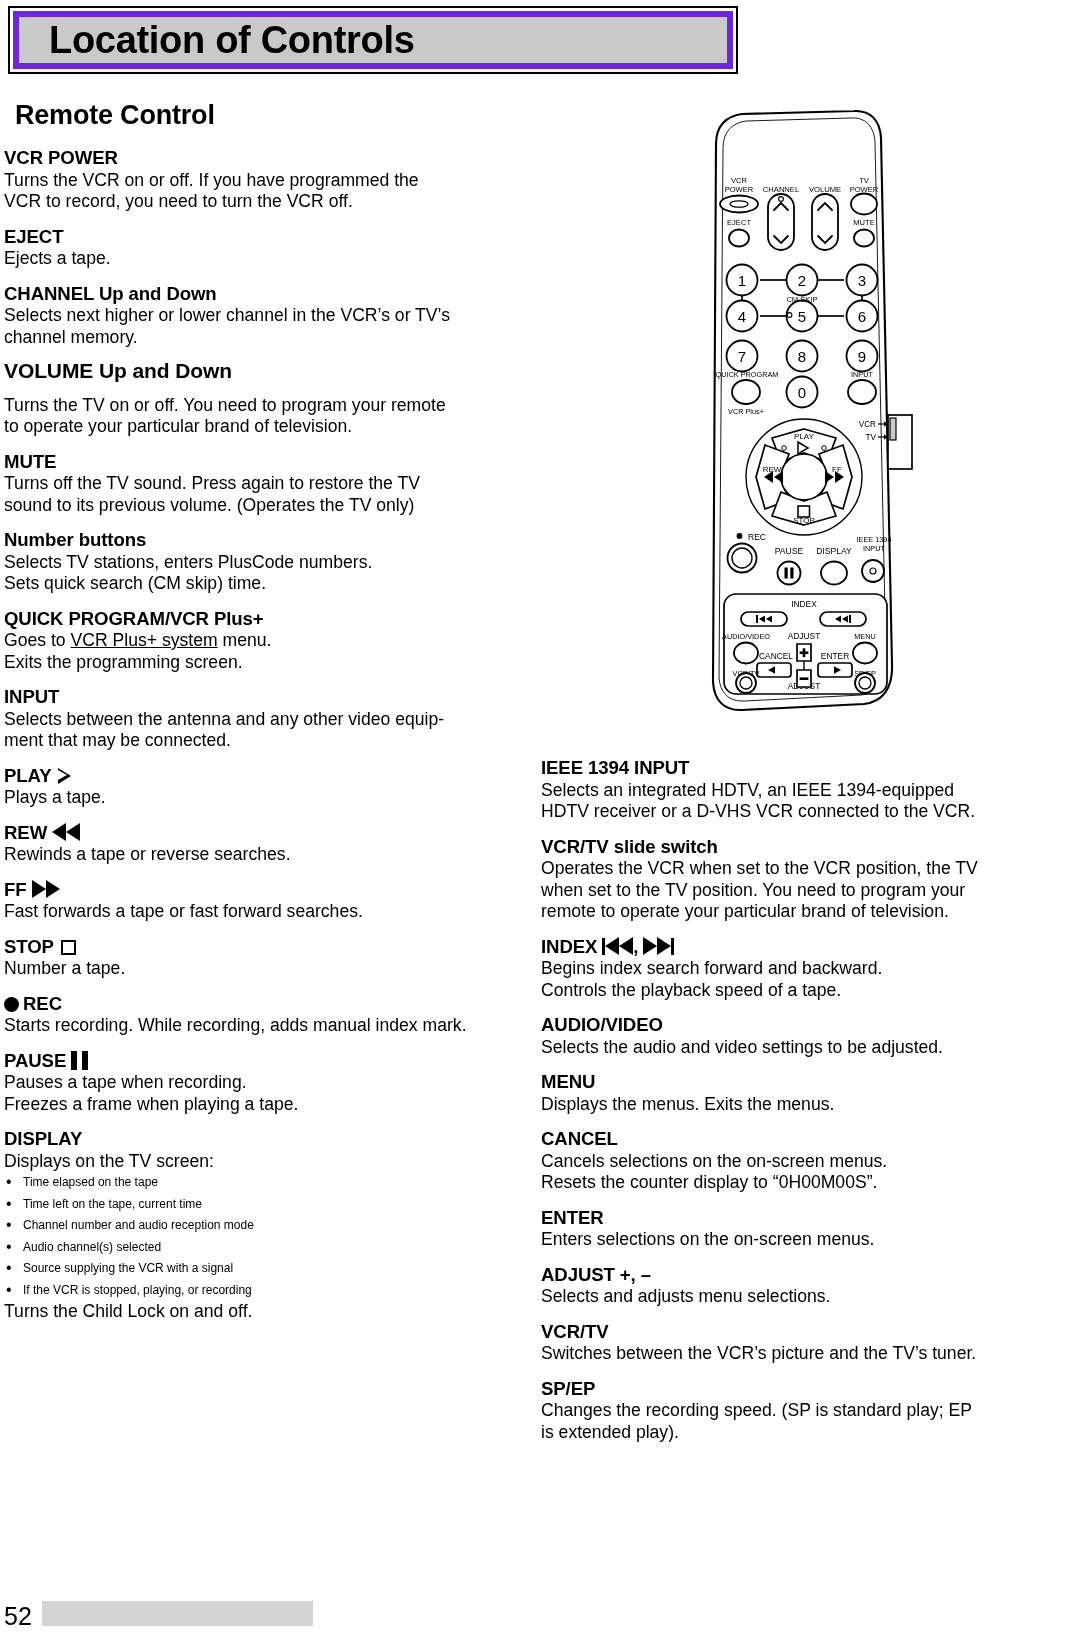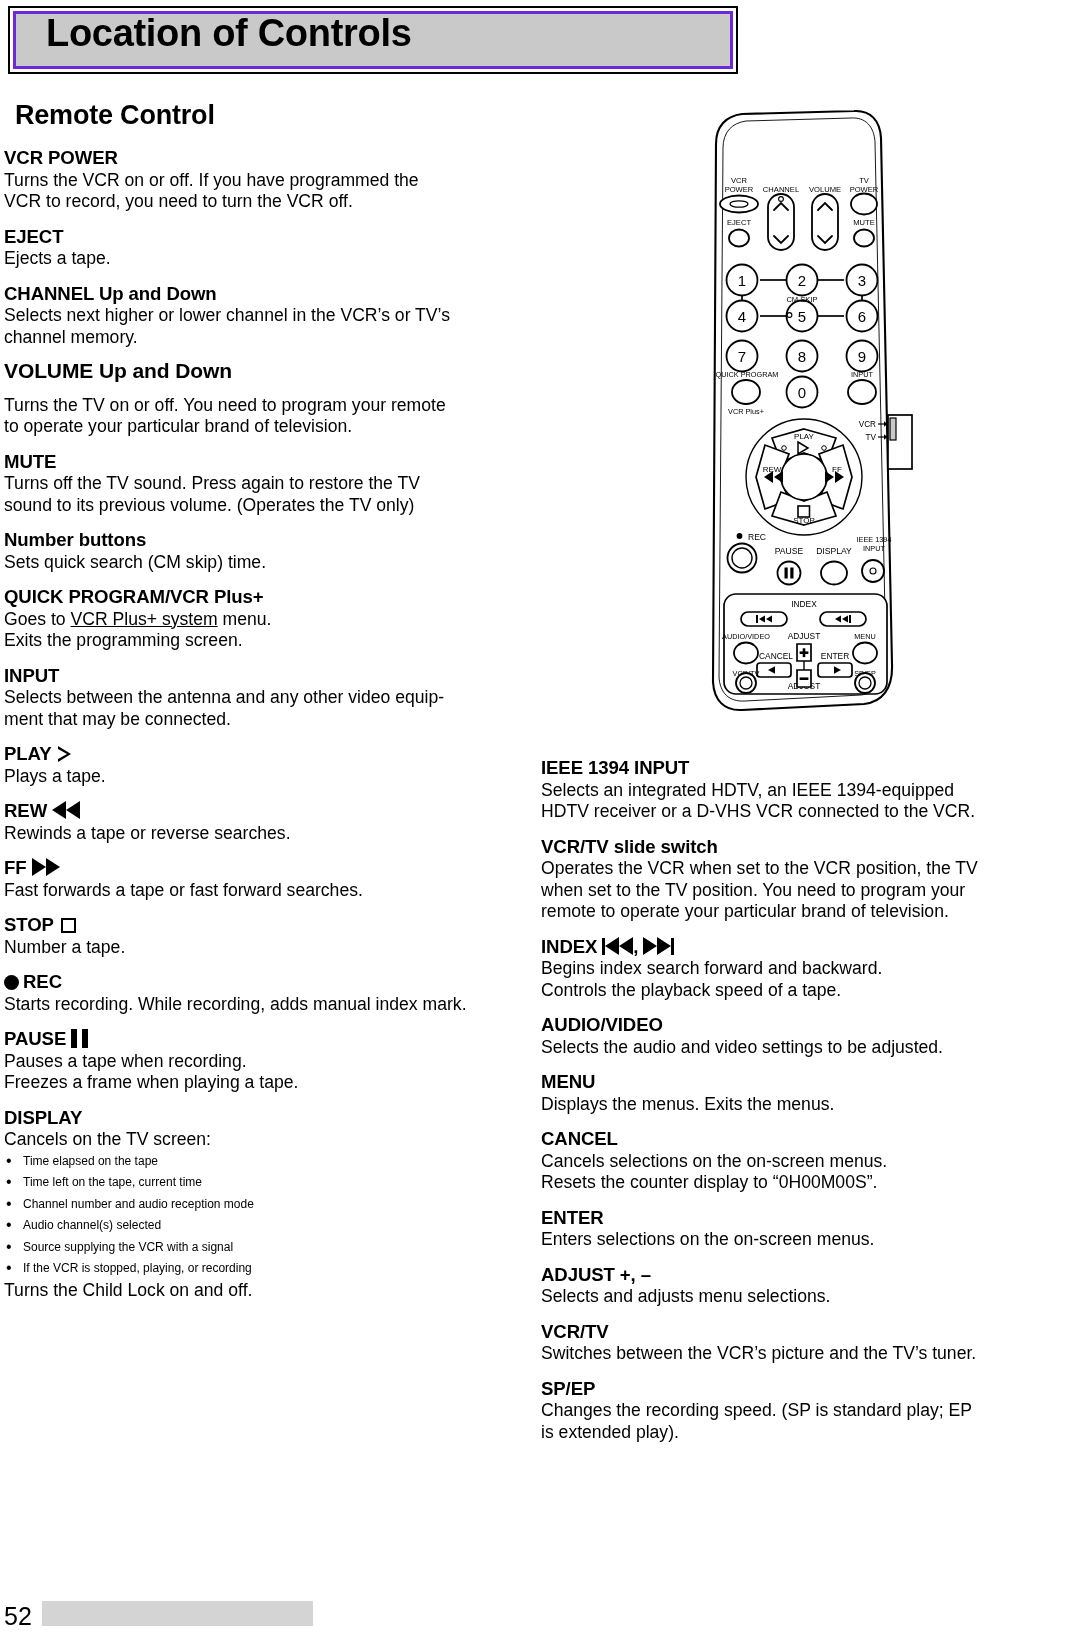--- a/index.html
+++ b/index.html
@@ -20,22 +20,23 @@
     position: absolute;
     left: 8px; top: 6px;
     width: 730px; height: 68px;
     border: 2px solid #000;
     background: #ffffff;
     padding: 3px;
   }
   .title-banner-inner {
     width: 100%; height: 100%;
     background: #c9c9c9;
-    border: 3px solid #6d28d9;
+    border: 6px solid #6d28d9;
     display: flex;
+    align-items: center;
   }
   .title-text {
     font-size: 38px;
     font-weight: bold;
     letter-spacing: -0.3px;
     padding-left: 30px;
     line-height: 1;
   }
 
   
@@ -219,20 +220,21 @@
     <div class="entry-title">MUTE</div>
     <div class="entry-body">
       <span class="ln">Turns off the TV sound.  Press again to restore the TV</span>
       <span class="ln">sound to its previous volume.  (Operates the TV only)</span>
     </div>
   </div>
 
   <div class="entry">
     <div class="entry-title">Number buttons</div>
     <div class="entry-body">
+      <span class="ln">Selects TV stations, enters PlusCode numbers.</span>
       <span class="ln">Sets quick search (CM skip) time.</span>
     </div>
   </div>
 
   <div class="entry">
     <div class="entry-title">QUICK PROGRAM/VCR Plus+</div>
     <div class="entry-body">
       <span class="ln"><span>Goes to </span><span class="u">VCR Plus+ system</span><span> menu.</span></span>
       <span class="ln">Exits the programming screen.</span>
     </div>
@@ -285,21 +287,21 @@
     <div class="entry-title"><span>PAUSE</span>&nbsp;<span class="pbar"></span>&nbsp;<span class="pbar"></span></div>
     <div class="entry-body">
       <span class="ln">Pauses a tape when recording.</span>
       <span class="ln">Freezes a frame when playing a tape.</span>
     </div>
   </div>
 
   <div class="entry">
     <div class="entry-title">DISPLAY</div>
     <div class="entry-body">
-      <span class="ln">Cancels on the TV screen:</span>
+      <span class="ln">Displays on the TV screen:</span>
       <ul class="bullets">
         <li>Time elapsed on the tape</li>
         <li>Time left on the tape, current time</li>
         <li>Channel number and audio reception mode</li>
         <li>Audio channel(s) selected</li>
         <li>Source supplying the VCR with a signal</li>
         <li>If the VCR is stopped, playing, or recording</li>
       </ul>
       <span class="ln">Turns the Child Lock on and off.</span>
     </div>

